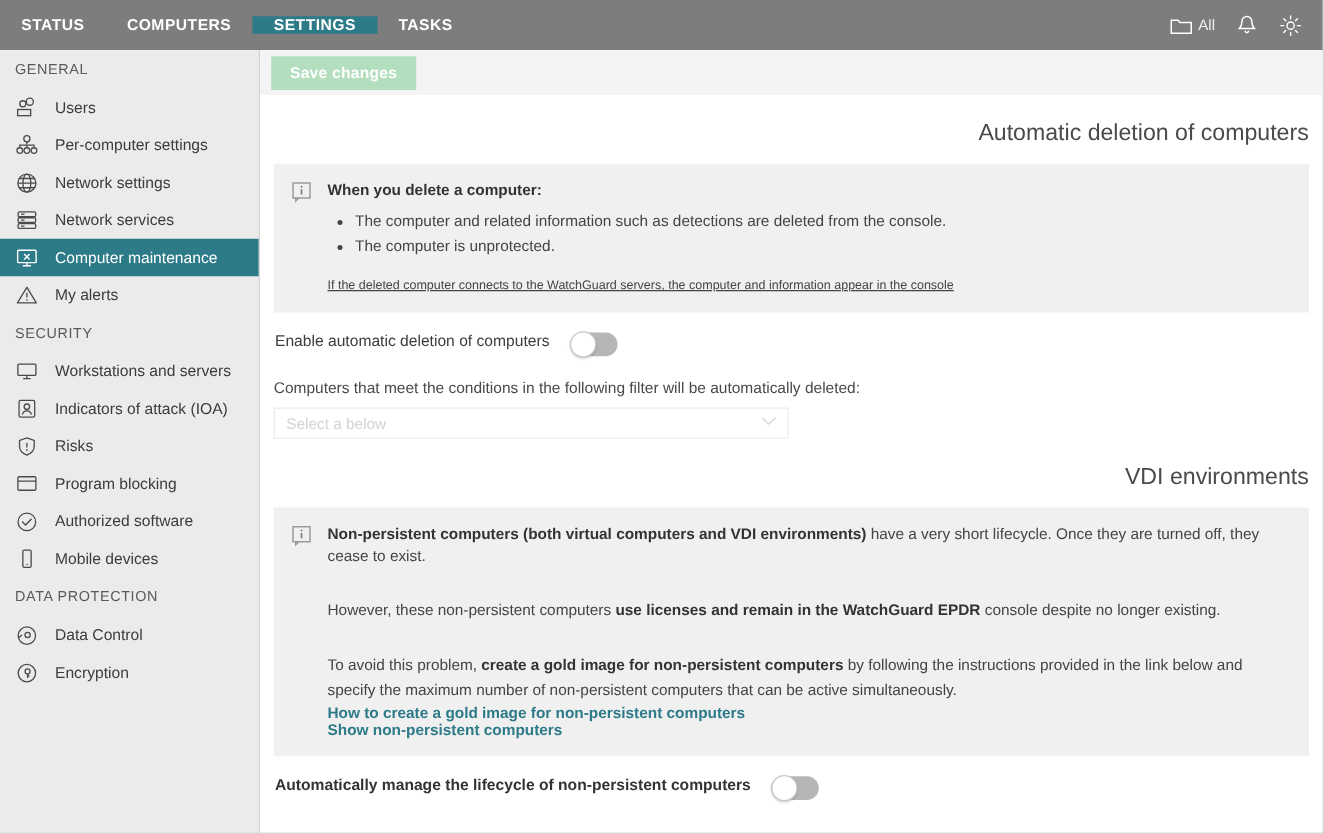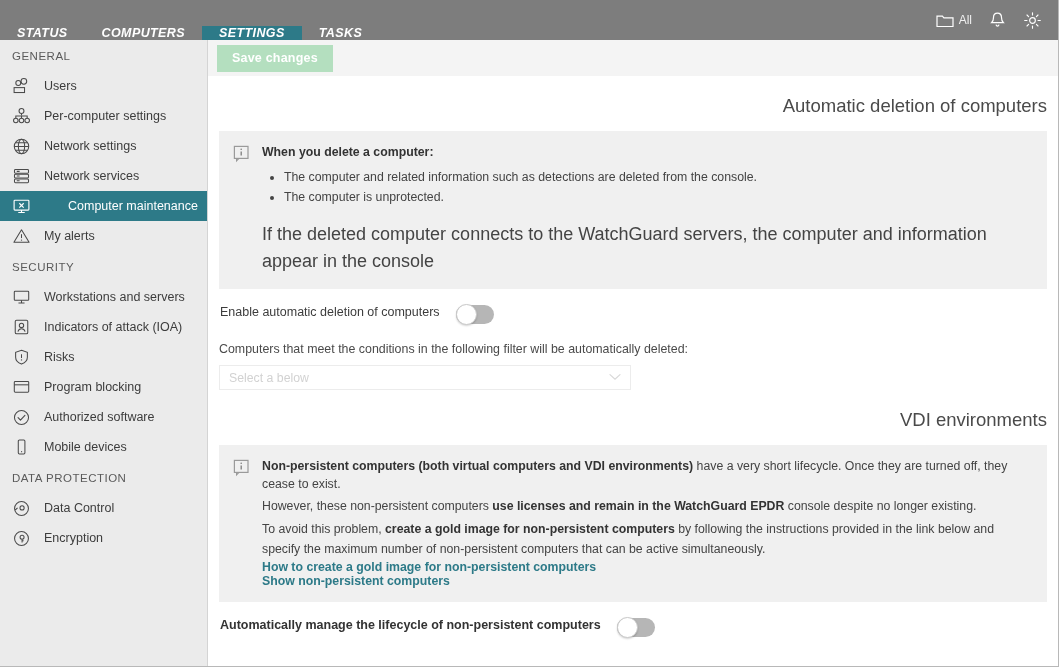--- a/index.html
+++ b/index.html
@@ -19,21 +19,21 @@
     border-bottom: 1px solid #b8b8b8;
   }
 
   
   .topnav {
     height: 40px; min-height: 40px;
     background: #7d7d7d;
     display: flex; align-items: stretch;
     position: relative;
   }
-  .nav-tabs { display: flex; align-items: flex-end; font-style: italic; }
+  .nav-tabs { display: flex; align-items: center; }
   .nav-tab {
     display: flex; align-items: center;
     padding: 0 17px;
     color: #ffffff;
     font-size: 12.5px;
     font-weight: bold;
     letter-spacing: 0.4px;
     cursor: pointer;
     white-space: nowrap;
   }
@@ -81,21 +81,20 @@
     display: flex; align-items: center; justify-content: flex-start;
   }
   .side-item .s-lbl {
     font-size: 12.5px;
     margin-left: 6px;
     white-space: nowrap;
   }
   .side-item.active {
     background: #2d7a88;
     color: #ffffff;
-    gap: 24px;
   }
   .side-item svg { display: block; }
 
   
   .main {
     flex: 1;
     min-width: 0;
     background: #ffffff;
     display: flex; flex-direction: column;
     overflow: hidden;
@@ -150,29 +149,30 @@
     margin: 6px 0 0 0;
     padding-left: 22px;
   }
   .ib-list li {
     font-size: 12.3px;
     color: #444444;
     line-height: 1.55;
     margin-bottom: 1px;
   }
   .ib-note {
-    font-size: 18px;
+    font-size: 10px;
     color: #444444;
     margin-top: 14px;
     line-height: 1.5;
+    text-decoration: underline;
   }
   .ib-para {
     font-size: 12.3px;
     color: #444444;
-    margin-top: 3px;
+    margin-top: 24px;
     line-height: 1.62;
   }
   .ib-para b { color: #333; }
   .ib-link {
     display: block;
     font-size: 12.3px;
     color: #2d7a88;
     font-weight: bold;
     text-decoration: none;
     cursor: pointer;

